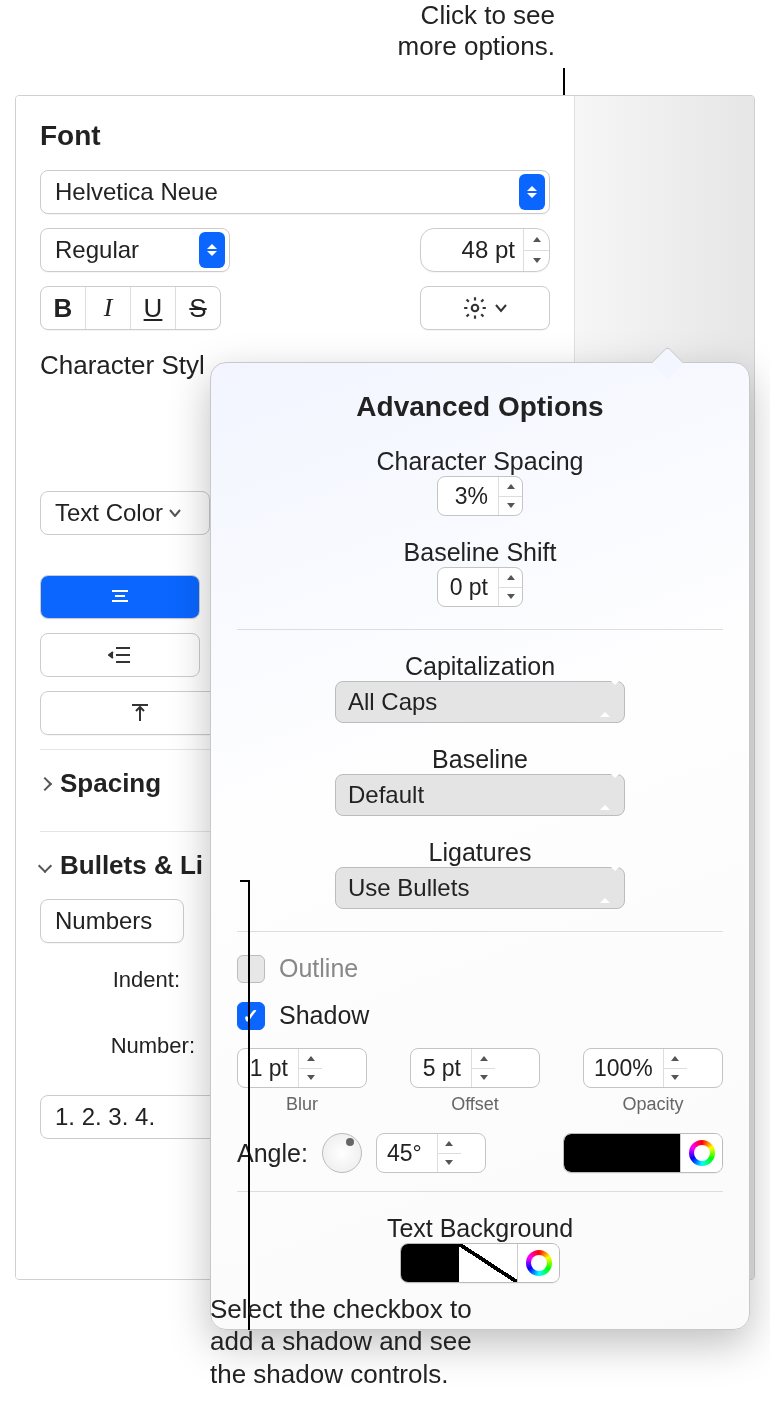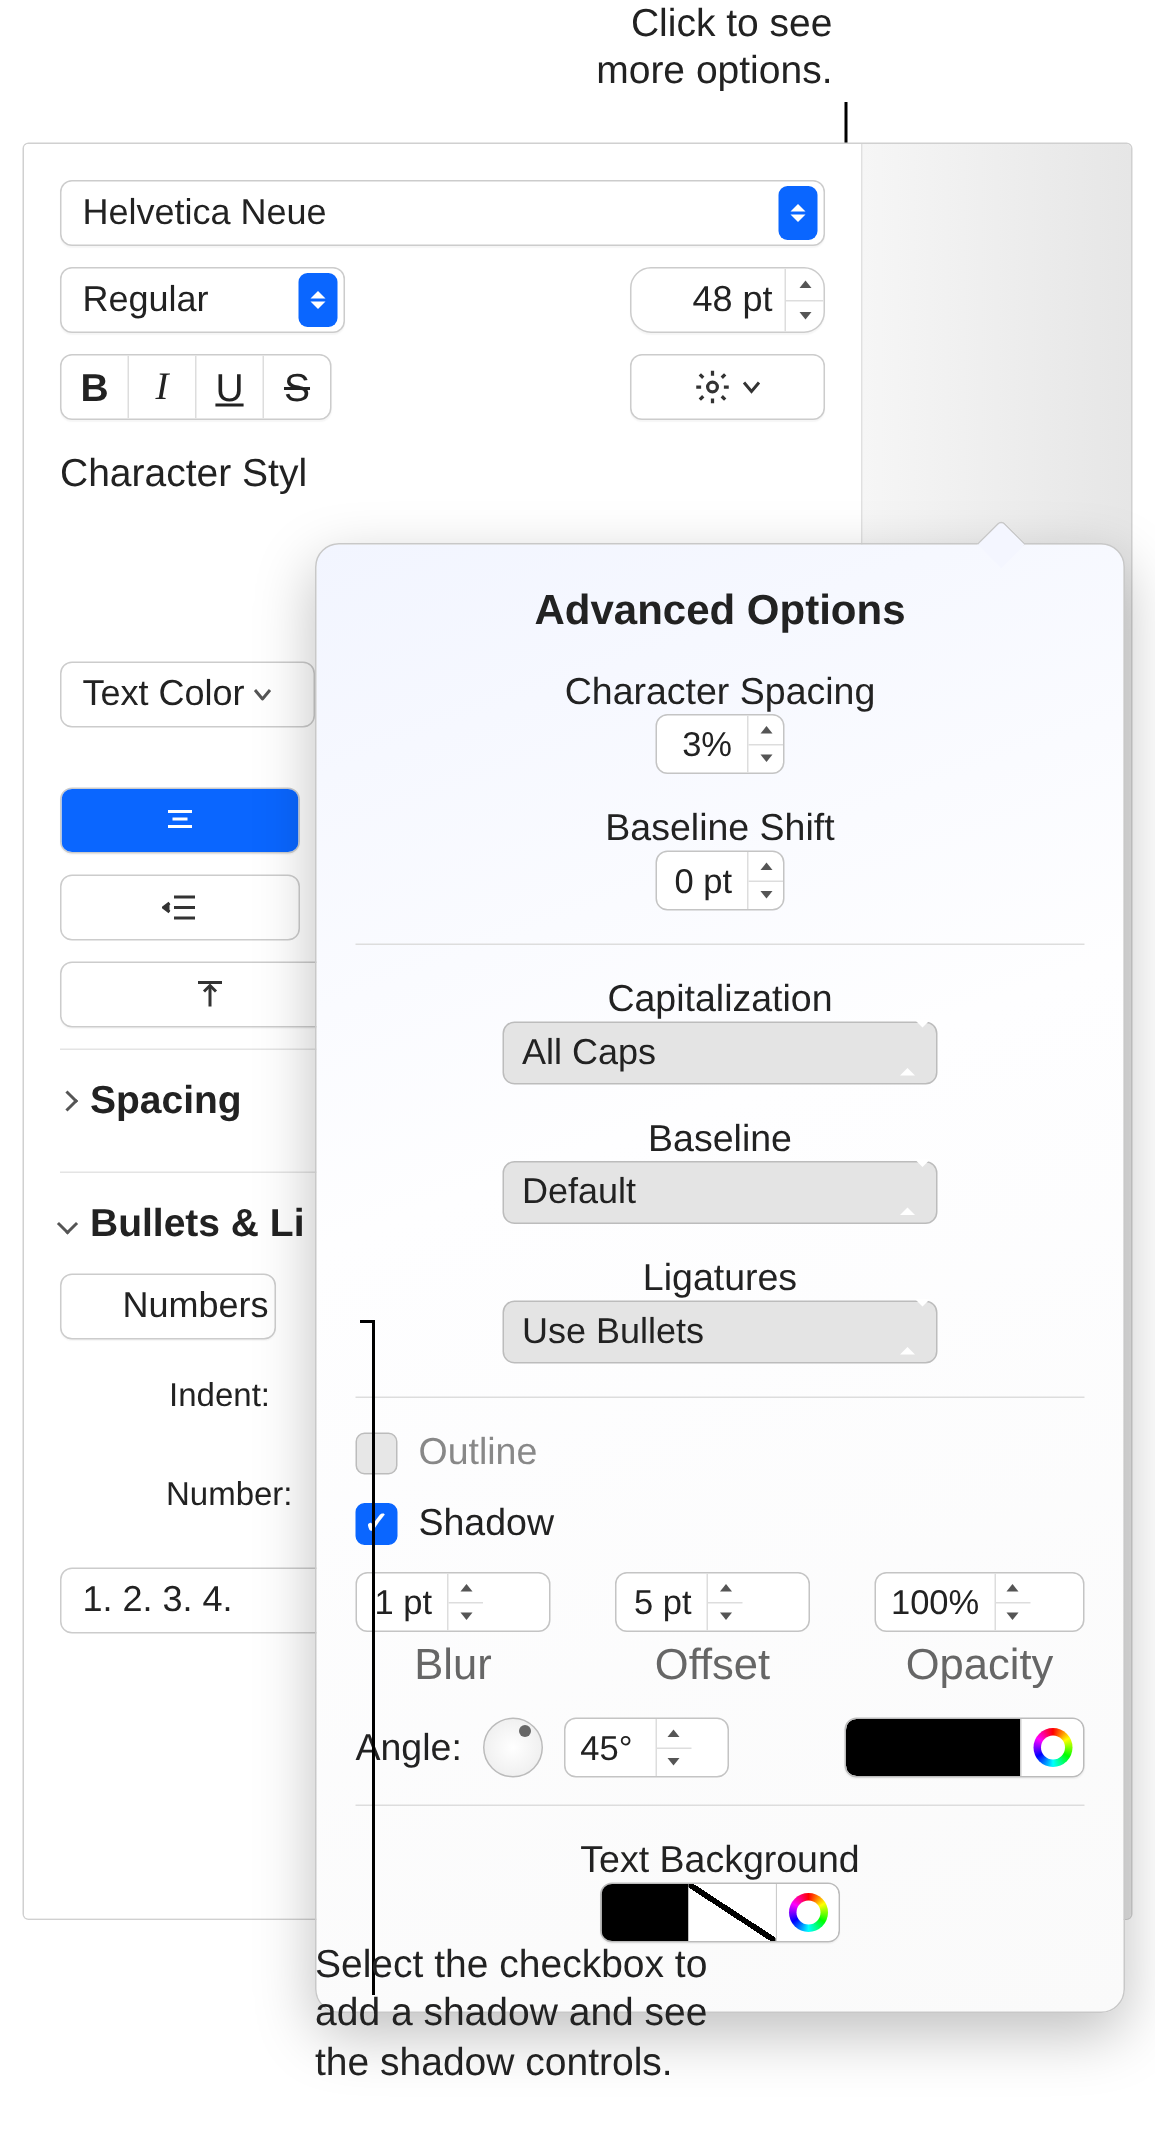--- a/index.html
+++ b/index.html
@@ -305,21 +305,21 @@
     color: #fff;
     font-size: 20px;
     font-weight: bold;
   }
   .shadow-controls {
     display: flex;
     justify-content: space-between;
     margin-bottom: 8px;
   }
   .shadow-controls .col { text-align: center; }
-  .shadow-controls .lab { font-size: 29px; color: #666; margin-top: 6px; }
+  .shadow-controls .lab { font-size: 18px; color: #666; margin-top: 6px; }
   .angle-row {
     display: flex; align-items: center; gap: 14px;
     margin: 18px 0;
     font-size: 25px;
   }
   .dial {
     width: 40px; height: 40px;
     border: 1px solid #bbb;
     border-radius: 50%;
     background: radial-gradient(#fff, #eaeaea);
@@ -418,20 +418,21 @@
 <div class="callout-top">
   <span style="white-space:pre-line">Click to see
 more options.</span>
 </div>
 <div class="leader-top"></div>
 
 <div class="panel-wrap">
   <div class="panel-shadow"></div>
   <div class="panel">
 
+    <div class="section-title">Font</div>
 
     <div class="row">
       <div class="dropdown">
         <span>Helvetica Neue</span>
         <span class="stepper-blue">
           <span class="tri up"></span>
             <span class="tri down"></span>
         </span>
       </div>
     </div>
@@ -534,21 +535,21 @@
     <div class="section-row">
       <span class="chevron chev-right"></span>
       <span>Spacing</span>
     </div>
 
     <div class="section-row" style="border-top:1px solid #e4e4e4">
       <span class="chevron chev-down"></span>
       <span>Bullets &amp; Li</span>
     </div>
 
-    <div style="width:144px;justify-content:flex-end;" class="dropdown">
+    <div style="width:144px;" class="dropdown">
       <span>Numbers</span>
     </div>
 
     <div style="display:flex; align-items:center; margin-top:24px;">
       <div class="label-right" style="width:150px">Indent:</div>
     </div>
     <div style="display:flex; align-items:center; margin-top:40px;">
       <div class="label-right" style="width:165px">Number:</div>
     </div>
 

